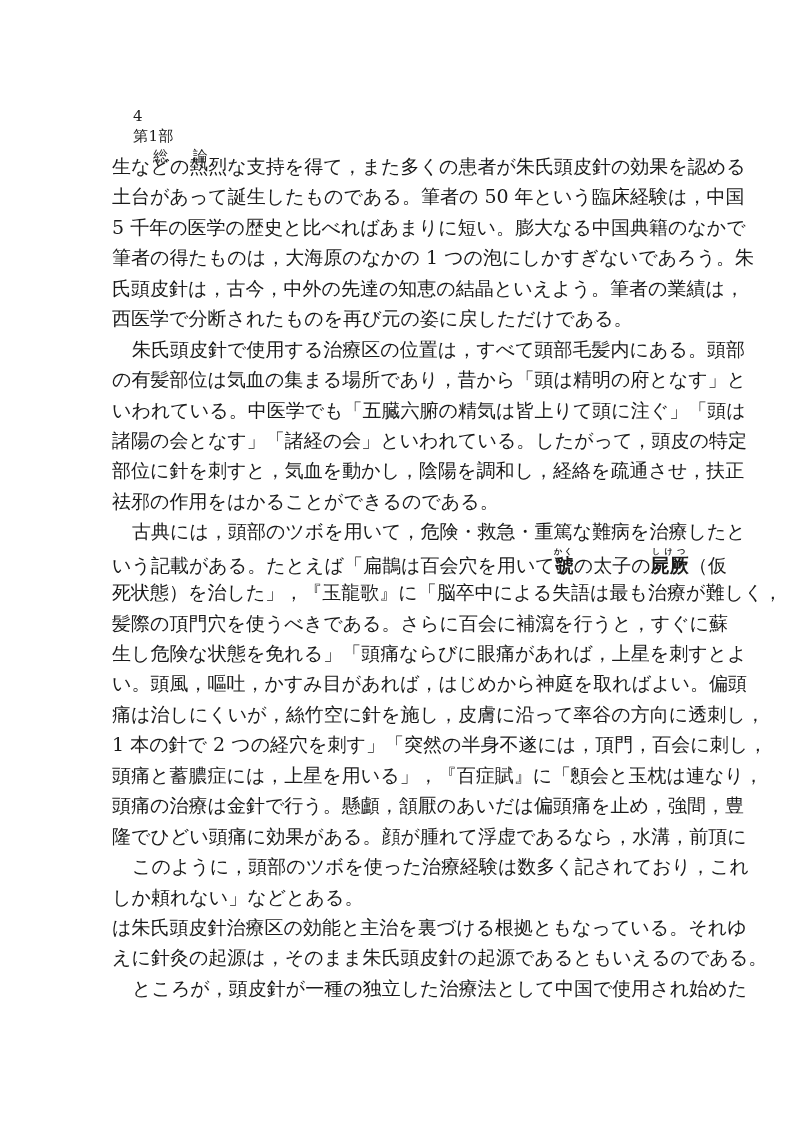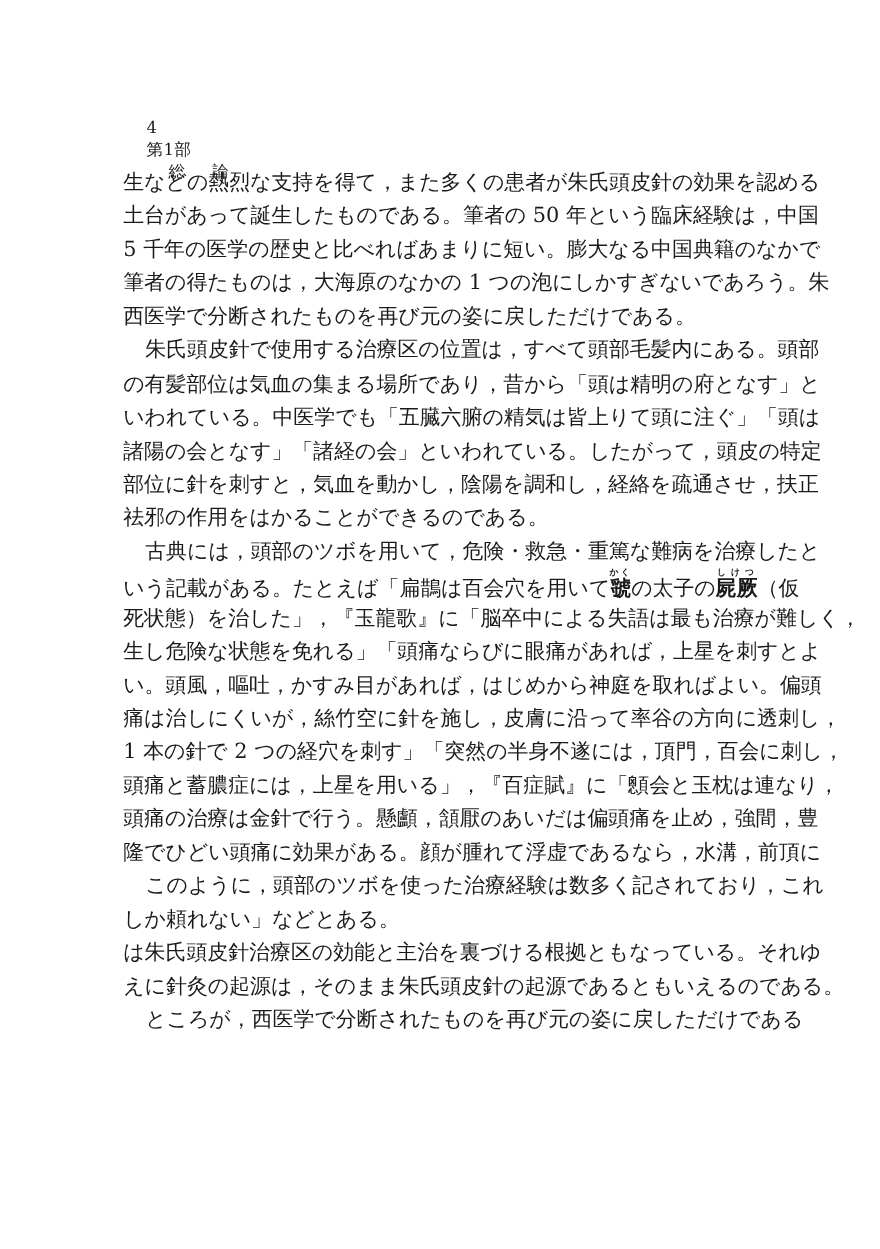--- a/index.html
+++ b/index.html
@@ -69,41 +69,43 @@
     <span class="rh-page">4</span>
     <span class="rh-part">第1部</span>
     <span class="rh-title">総 論</span>
   </div>
 
   <div class="body-text">
     <span class="line">生などの熱烈な支持を得て，また多くの患者が朱氏頭皮針の効果を認める</span>
     <span class="line">土台があって誕生したものである。筆者の 50 年という臨床経験は，中国</span>
     <span class="line">5 千年の医学の歴史と比べればあまりに短い。膨大なる中国典籍のなかで</span>
     <span class="line">筆者の得たものは，大海原のなかの 1 つの泡にしかすぎないであろう。朱</span>
+    <span class="line">氏頭皮針は，古今，中外の先達の知恵の結晶といえよう。筆者の業績は，</span>
     <span class="line last">西医学で分断されたものを再び元の姿に戻しただけである。</span>
 
     <span class="line indent">朱氏頭皮針で使用する治療区の位置は，すべて頭部毛髪内にある。頭部</span>
     <span class="line">の有髪部位は気血の集まる場所であり，昔から「頭は精明の府となす」と</span>
     <span class="line">いわれている。中医学でも「五臓六腑の精気は皆上りて頭に注ぐ」「頭は</span>
     <span class="line">諸陽の会となす」「諸経の会」といわれている。したがって，頭皮の特定</span>
     <span class="line">部位に針を刺すと，気血を動かし，陰陽を調和し，経絡を疏通させ，扶正</span>
     <span class="line last">祛邪の作用をはかることができるのである。</span>
 
     <span class="line indent">古典には，頭部のツボを用いて，危険・救急・重篤な難病を治療したと</span>
     <span class="line"><span>いう記載がある。たとえば「扁鵲は百会穴を用いて</span><ruby><span>虢</span><rt>かく</rt></ruby><span>の太子の</span><ruby><span>屍厥</span><rt>しけつ</rt></ruby><span>（仮</span></span>
     <span class="line">死状態）を治した」，『玉龍歌』に「脳卒中による失語は最も治療が難しく，</span>
+    <span class="line">髪際の頂門穴を使うべきである。さらに百会に補瀉を行うと，すぐに蘇</span>
     <span class="line">生し危険な状態を免れる」「頭痛ならびに眼痛があれば，上星を刺すとよ</span>
     <span class="line">い。頭風，嘔吐，かすみ目があれば，はじめから神庭を取ればよい。偏頭</span>
     <span class="line">痛は治しにくいが，絲竹空に針を施し，皮膚に沿って率谷の方向に透刺し，</span>
     <span class="line">1 本の針で 2 つの経穴を刺す」「突然の半身不遂には，頂門，百会に刺し，</span>
     <span class="line">頭痛と蓄膿症には，上星を用いる」，『百症賦』に「顖会と玉枕は連なり，</span>
     <span class="line">頭痛の治療は金針で行う。懸顱，頷厭のあいだは偏頭痛を止め，強間，豊</span>
     <span class="line">隆でひどい頭痛に効果がある。顔が腫れて浮虚であるなら，水溝，前頂に</span>
     <span class="line indent">このように，頭部のツボを使った治療経験は数多く記されており，これ</span>
 
     <span class="line last">しか頼れない」などとある。</span>
     <span class="line">は朱氏頭皮針治療区の効能と主治を裏づける根拠ともなっている。それゆ</span>
     <span class="line">えに針灸の起源は，そのまま朱氏頭皮針の起源であるともいえるのである。</span>
 
-    <span class="line indent">ところが，西医学で分断されたものを再び元の姿に戻しただけである</span>
+    <span class="line indent">ところが，頭皮針が一種の独立した治療法として中国で使用され始めた</span>
   </div>
 
 </div>
 
 </body></html>

